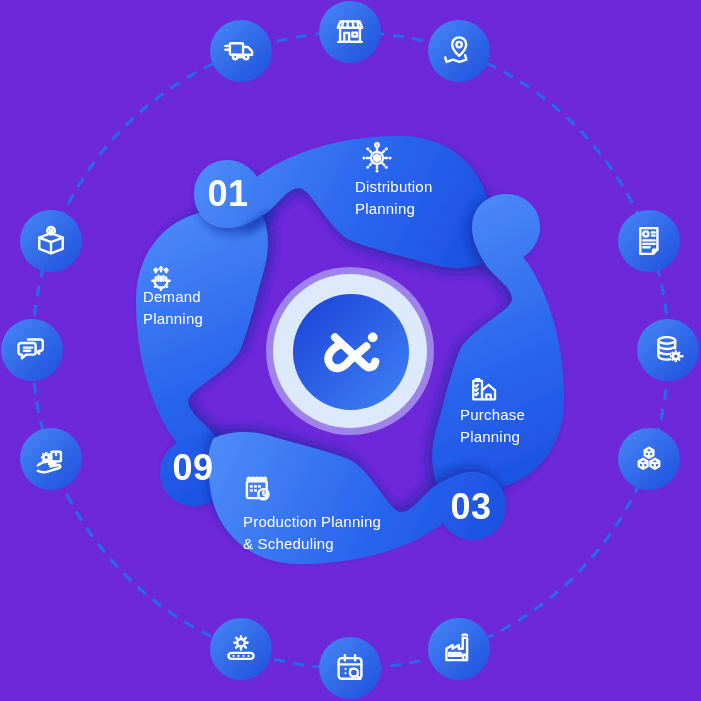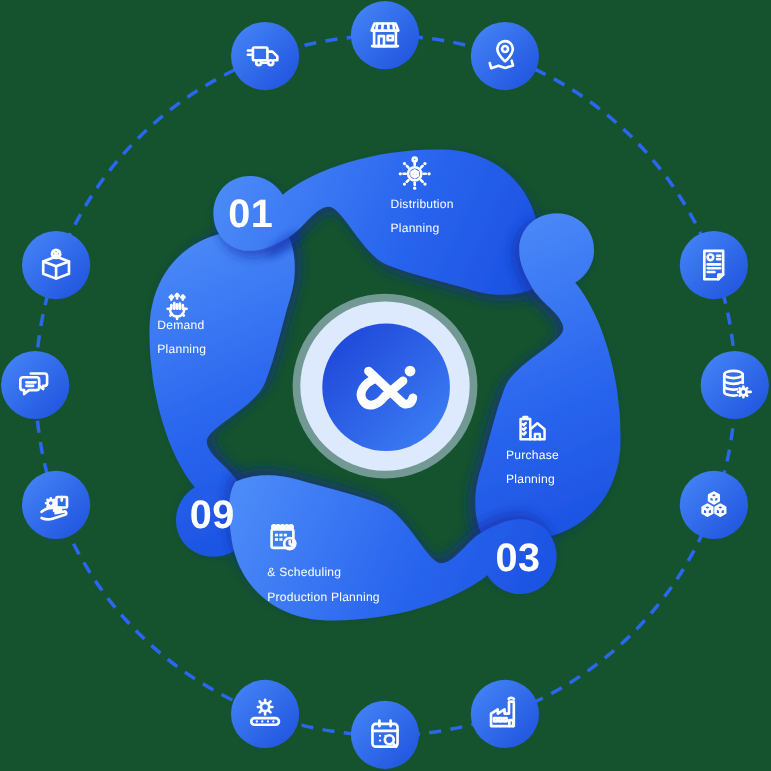--- a/index.html
+++ b/index.html
@@ -1,21 +1,21 @@
 <!DOCTYPE html>
 <html><head>
 <meta charset="utf-8">
 <style>
   html,body{margin:0;padding:0;background:#000;}
-  .stage{position:relative;width:701px;height:701px;background:#14532d;overflow:hidden;
+  .stage{position:relative;width:701px;height:701px;background:#6d28d9;overflow:hidden;
          font-family:"Liberation Sans","DejaVu Sans",sans-serif;}
   .stage svg.base{position:absolute;left:0;top:0;}
   .num{position:absolute;width:70px;height:46px;display:flex;align-items:center;justify-content:center;
        color:#fff;font-size:36px;font-weight:600;letter-spacing:.5px;}
-  .lbl{position:absolute;color:#fff;font-size:11px;font-weight:400;line-height:21.5px;letter-spacing:.2px;}
+  .lbl{position:absolute;color:#fff;font-size:15px;font-weight:400;line-height:21.5px;letter-spacing:.2px;}
   .lbl span{display:block;}
   .icn{position:absolute;}
   .lin{fill:none;stroke:#fff;stroke-width:1.6;stroke-linecap:round;stroke-linejoin:round;}
   .fil{fill:#fff;stroke:none;}
 </style>
 </head>
 <body>
 
 <div class="stage">
 
@@ -100,22 +100,22 @@
 
   <div class="lbl" style="left:355px;top:176px">
     <span>Distribution</span>
     <span>Planning</span>
   </div>
   <div class="lbl" style="left:460px;top:404px">
     <span>Purchase</span>
     <span>Planning</span>
   </div>
   <div class="lbl" style="left:243px;top:511px">
+    <span>Production Planning</span>
     <span>&amp; Scheduling</span>
-    <span>Production Planning</span>
   </div>
   <div class="lbl" style="left:143px;top:286px">
     <span>Demand</span>
     <span>Planning</span>
   </div>
 
   <svg class="icn" style="left:359px;top:140px" width="36" height="36" viewBox="0 0 24 24">
     <g class="lin">
       <circle cx="12" cy="12" r="4"></circle>
       <path d="M12 9.9l1.9 1.1v2.1L12 14.2l-1.9-1.1v-2.1zM10.1 11l1.9 1.1 1.9-1.1M12 12.1v2.1"></path>

